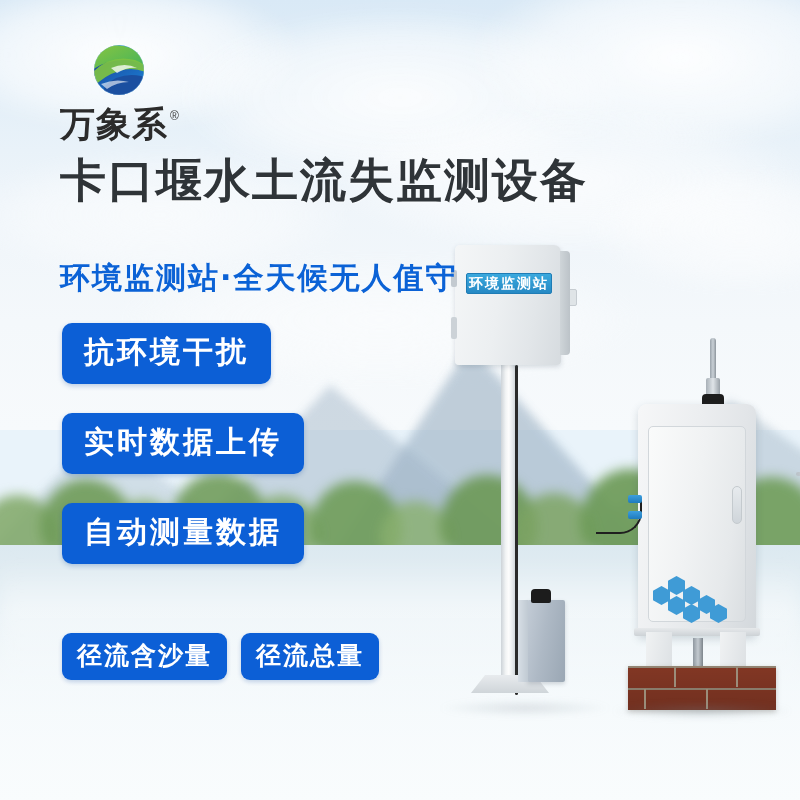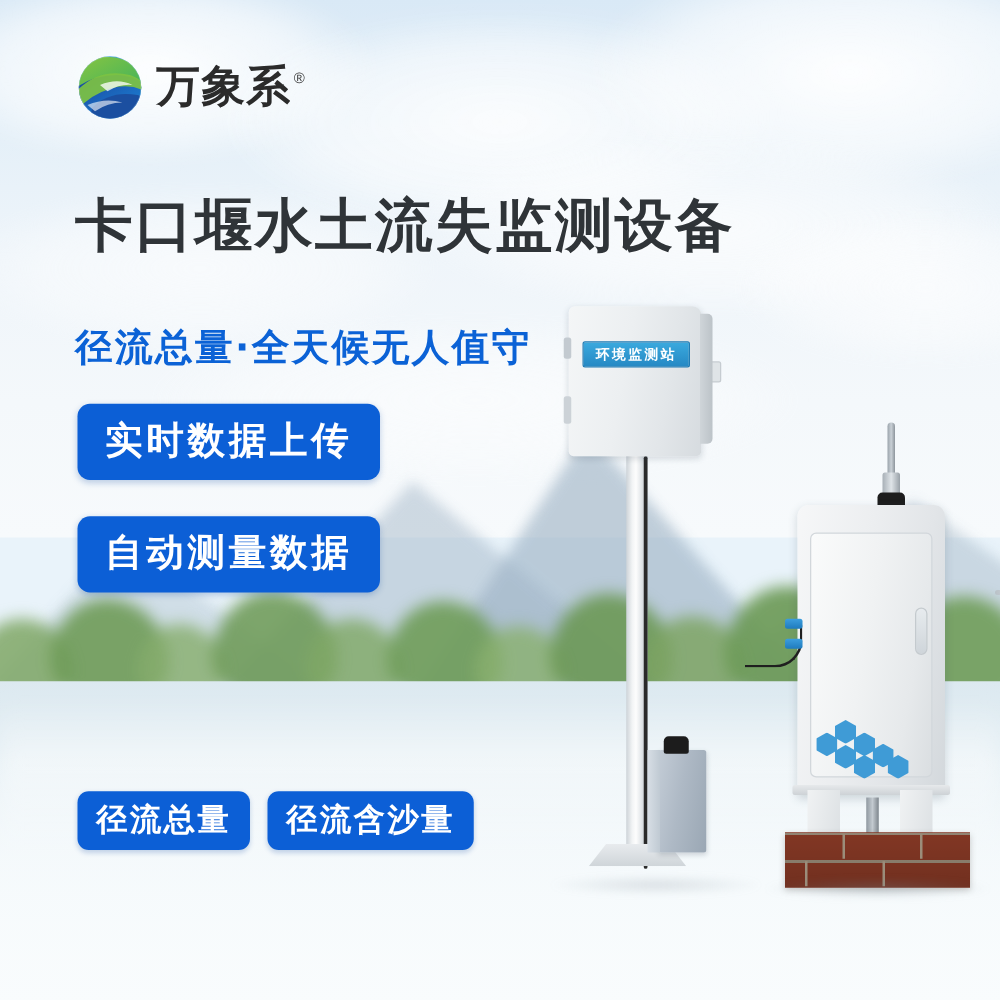--- a/index.html
+++ b/index.html
@@ -52,21 +52,21 @@
     position:absolute; left:0; top:560px; width:800px; height:120px;
     background:linear-gradient(180deg, rgba(255,255,255,.0) 0%, rgba(255,255,255,.45) 40%, rgba(255,255,255,.15) 100%);
     filter:blur(9px);
   }
   .haze {
     position:absolute; left:0; top:600px; width:800px; height:200px;
     background:linear-gradient(180deg, rgba(247,251,253,0) 0%, rgba(247,251,253,.75) 45%, rgba(249,252,253,.95) 100%);
   }
 
   
-  .logo-wrap { position:absolute; left:60px; top:42px; display:flex; align-items:center; gap:9px; }
+  .logo-wrap { position:absolute; left:60px; top:42px; display:flex; align-items:center; gap:9px;flex-direction:column; }
   .logo-mark { position:relative; width:56px; height:56px; }
   .logo-text-wrap { position:relative; display:flex; align-items:flex-start; }
   .logo-text {
     font-size:35px; font-weight:700; color:#2b2b2b; letter-spacing:1px;
     font-family:"DejaVu Sans","Liberation Sans",sans-serif; line-height:1;
   }
   .logo-reg { font-size:12px; color:#3a3a3a; margin-left:2px; margin-top:2px; }
 
   .headline {
     position:absolute; left:60px; top:155px; width:620px;
@@ -110,21 +110,21 @@
   }
   .station-box::after{
     content:""; position:absolute; right:-9px; top:6px; width:10px; height:104px;
     background:linear-gradient(90deg,#cfd5d9,#bcc3c8); border-radius:0 4px 4px 0;
   }
   .station-label {
     position:absolute; left:11px; top:28px; width:86px; height:21px;
     background:linear-gradient(180deg,#3aa9de,#2689c4);
     border:1px solid #1f7cb5; border-radius:2px;
     display:flex; align-items:center; justify-content:center;
-    color:#fff; font-size:11px; font-weight:700; letter-spacing:2px;
+    color:#fff; font-size:14px; font-weight:700; letter-spacing:2px;
     font-family:"DejaVu Sans","Liberation Sans",sans-serif;
   }
   .station-clip-l{ position:absolute; left:-4px; top:25px; width:6px; height:17px; background:#c3cad0; border-radius:2px;}
   .station-clip-l2{ position:absolute; left:-4px; top:72px; width:6px; height:22px; background:#ccd2d7; border-radius:2px;}
   .station-clip-r{ position:absolute; right:-16px; top:44px; width:12px; height:17px; background:#dfe4e7; border-radius:2px; border:1px solid #c6ccd1;}
   .station-skirt {
     position:absolute; left:-10px; top:62px; width:126px; height:58px;
     background:linear-gradient(100deg,#eef1f3 0%,#e4e8eb 55%,#d4d9dd 100%);
     clip-path:polygon(0 14%, 8% 0, 92% 0, 100% 14%, 100% 100%, 0 100%);
     border-radius:3px; z-index:-1;
@@ -366,23 +366,24 @@
       <circle cx="28" cy="28" r="25" fill="none" stroke="rgba(255,255,255,.25)" stroke-width="1"></circle>
     </svg>
   </span>
   <span class="logo-text-wrap">
     <span class="logo-text">万象系</span>
     <span class="logo-reg">®</span>
   </span>
 </div>
 
 <div class="headline">卡口堰水土流失监测设备</div>
-<div class="subhead">径流总量·全天候无人值守</div>
+<div class="subhead">环境监测站·全天候无人值守</div>
 
 <div class="badges">
+  <div class="badge">抗环境干扰</div>
   <div class="badge">实时数据上传</div>
   <div class="badge">自动测量数据</div>
 </div>
 
 <div class="tags">
+  <div class="tag">径流含沙量</div>
   <div class="tag">径流总量</div>
-  <div class="tag">径流含沙量</div>
 </div>
 
 </body></html>

